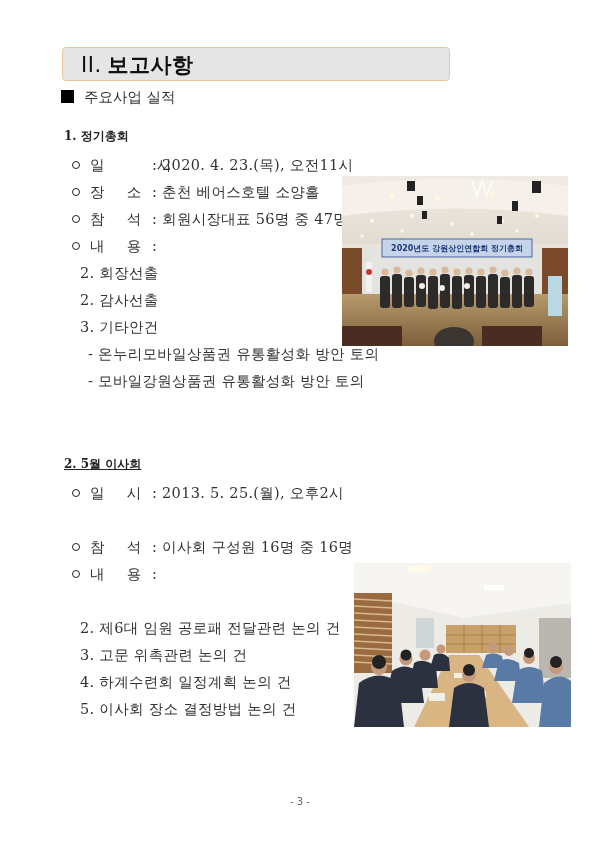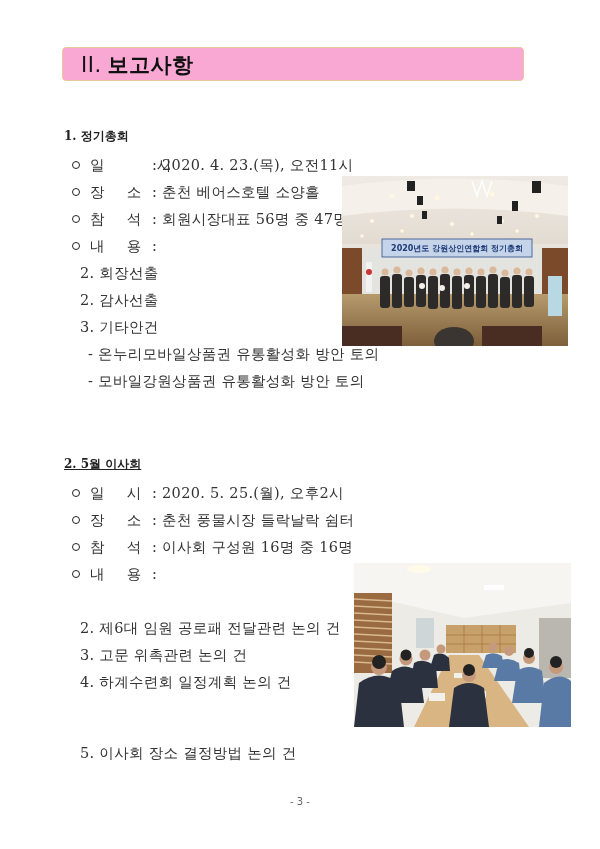--- a/index.html
+++ b/index.html
@@ -1,21 +1,21 @@
 <!DOCTYPE html>
 <html><head>
 <meta charset="utf-8">
 <style>
   html, body { margin:0; padding:0; background:#ffffff; }
   body { width:600px; height:849px; position:relative; overflow:hidden;
          font-family:"DejaVu Serif", "Liberation Serif", serif; color:#2a2a2a; }
   .page { position:absolute; left:0; top:0; width:600px; height:849px; }
 
-  .title-box { position:absolute; left:62px; top:47px; width:462px; height:34px;
-               background:#f9a8d4; border:1px solid #e8c79a; border-radius:4px;
+  .title-box { position:absolute; left:62px; top:47px; width:388px; height:34px;
+               background:#e5e5e5; border:1px solid #e8c79a; border-radius:4px;
                box-sizing:border-box; }
   .title-text { position:absolute; left:18px; top:3px; font-family:"DejaVu Sans","Liberation Sans",sans-serif;
                 font-size:21px; font-weight:bold; color:#111; letter-spacing:0.5px; white-space:nowrap; }
   .title-text .roman { font-weight:normal; margin-right:6px; }
 
   .subhead { position:absolute; left:61px; top:88px; font-size:14.5px; color:#333;
              font-family:"DejaVu Sans","Liberation Sans",sans-serif; white-space:nowrap; }
   .sq { display:inline-block; width:13px; height:13px; background:#000; margin-right:10px; vertical-align:-1px; }
 
   .sec-title { position:absolute; left:64px; font-size:12px; font-weight:bold; color:#222; white-space:nowrap;
@@ -34,20 +34,23 @@
 <body>
 
 <div class="page">
 
   <div class="title-box">
     <div class="title-text">
       <span class="roman">II.</span><span>보고사항</span>
     </div>
   </div>
 
+  <div class="subhead">
+    <span class="sq"></span><span>주요사업 실적</span>
+  </div>
 
   <div class="sec-title" style="top:128px;">1. 정기총회</div>
 
   <div class="line" style="left:72px; top:156px;">
     <span class="bullet"></span><span class="lbl"><span>일</span><span style="width:30px"></span><span style="margin-left:22px">시</span></span><span>: 2020. 4. 23.(목), 오전11시</span>
   </div>
   <div class="line" style="left:72px; top:183px;">
     <span class="bullet"></span><span class="lbl"><span>장</span><span style="margin-left:22px">소</span></span><span>: 춘천 베어스호텔 소양홀</span>
   </div>
   <div class="line" style="left:72px; top:210px;">
@@ -149,36 +152,33 @@
       <rect x="0" y="150" width="60" height="20" fill="#4a2d22"></rect>
       <rect x="140" y="150" width="60" height="20" fill="#4a2d22"></rect>
       <ellipse cx="112" cy="165" rx="20" ry="14" fill="#3a3530"></ellipse>
       <rect x="206" y="100" width="14" height="40" fill="#b8d8e4"></rect>
     </svg>
   </div>
 
   <div class="sec-title" style="top:456px;text-decoration:underline;">2. 5월 이사회</div>
 
   <div class="line" style="left:72px; top:484px;">
-    <span class="bullet"></span><span class="lbl"><span>일</span><span style="margin-left:22px">시</span></span><span>: 2020. 5. 25.(월), 오후2시</span>
-  </div>
-  <div class="line" style="left:72px; top:511px;">
-    <span class="bullet"></span><span class="lbl"><span>장</span><span style="margin-left:22px">소</span></span><span>: 춘천 풍물시장 들락날락 쉼터</span>
+    <span class="bullet"></span><span class="lbl"><span>일</span><span style="margin-left:22px">시</span></span><span>: 2013. 5. 25.(월), 오후2시</span>
   </div>
   <div class="line" style="left:72px; top:538px;">
     <span class="bullet"></span><span class="lbl"><span>참</span><span style="margin-left:22px">석</span></span><span>: 이사회 구성원 16명 중 16명</span>
   </div>
   <div class="line" style="left:72px; top:565px;">
     <span class="bullet"></span><span class="lbl"><span>내</span><span style="margin-left:22px">용</span></span><span>:</span>
   </div>
 
   <div class="line" style="left:80px; top:619px;">2. 제6대 임원 공로패 전달관련 논의 건</div>
   <div class="line" style="left:80px; top:646px;">3. 고문 위촉관련 논의 건</div>
   <div class="line" style="left:80px; top:673px;">4. 하계수련회 일정계획 논의 건</div>
-  <div class="line" style="left:80px; top:700px;margin-top:44px;">5. 이사회 장소 결정방법 논의 건</div>
+  <div class="line" style="left:80px; top:700px;">5. 이사회 장소 결정방법 논의 건</div>
 
   <div class="photo" style="left:354px; top:563px; width:217px; height:164px;">
     <svg width="217" height="164" viewBox="0 0 217 164" xmlns="http://www.w3.org/2000/svg">
       <rect width="217" height="164" fill="#ecebe6"></rect>
       <path d="M0 0 L217 0 L217 40 L110 55 L0 30Z" fill="#f6f5f2"></path>
       <ellipse cx="65" cy="6" rx="12" ry="4" fill="#fffbe8"></ellipse>
       <rect x="130" y="22" width="20" height="5" fill="#fff"></rect>
       <rect x="0" y="30" width="38" height="80" fill="#9a6a40"></rect>
       <g stroke="#d9b98e" stroke-width="1.6">
         <line x1="0" y1="36" x2="38" y2="38"></line>

